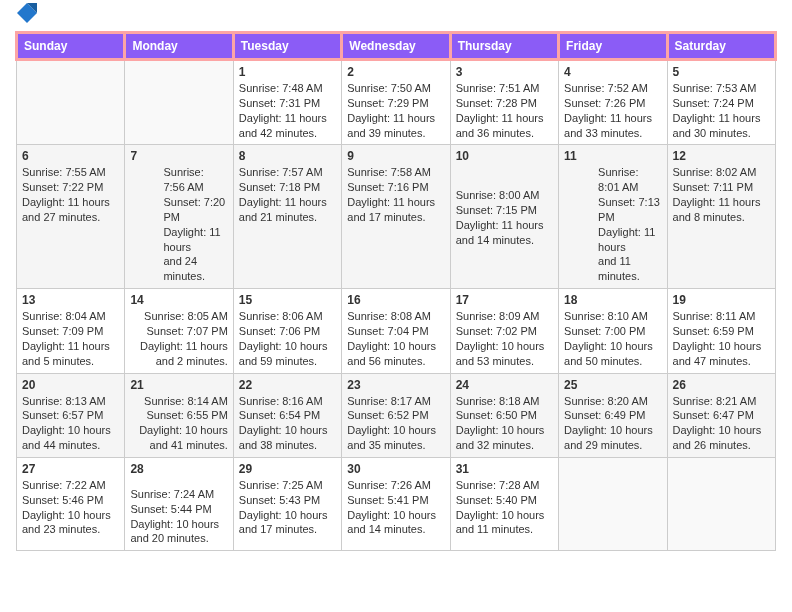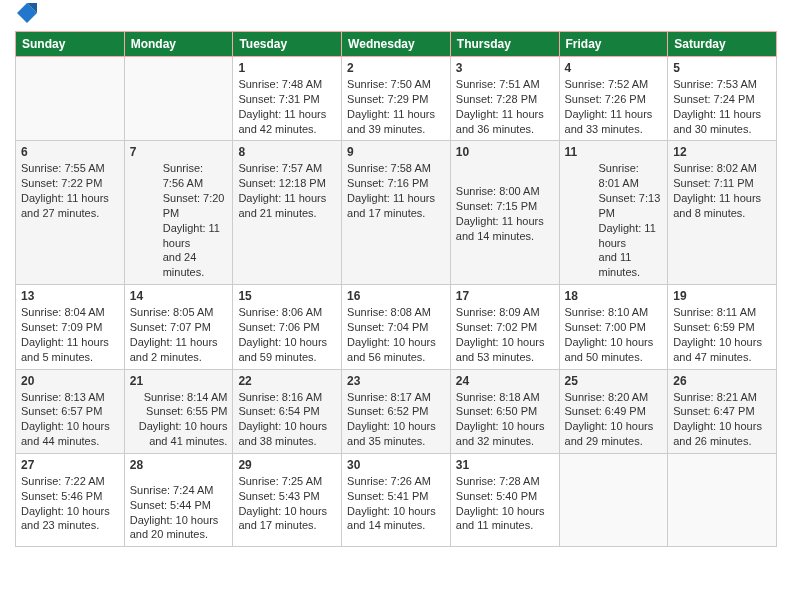--- a/index.html
+++ b/index.html
@@ -58,27 +58,27 @@
     .location {
       font-size: 14px;
       color: #333;
     }
     table {
       width: 100%;
       border-collapse: collapse;
       table-layout: fixed;
     }
     th {
-      background-color: #15803d;
+      background-color: #8b5cf6;
       color: #fff;
       text-align: left;
       padding: 5px 6px;
       font-size: 12px;
       font-weight: bold;
-      border: 1px solid #fca5a5;
+      border: 3px solid #fca5a5;
     }
     td {
       vertical-align: top;
       border: 1px solid #ccc;
       padding: 4px 5px;
       font-size: 9.5px;
       color: #333;
       height: 80px;
       background: #fff;
     }
@@ -186,21 +186,21 @@
           <td>
             <span class="day-num">7</span>
             <div class="cell-content" style="white-space: pre-line; margin-left: 33px;">Sunrise: 7:56 AM
 Sunset: 7:20 PM
 Daylight: 11 hours
 and 24 minutes.</div>
           </td>
           <td>
             <span class="day-num">8</span>
             <div class="cell-content" style="white-space: pre-line;">Sunrise: 7:57 AM
-Sunset: 12:18 PM
+Sunset: 7:18 PM
 Daylight: 11 hours
 and 21 minutes.</div>
           </td>
           <td>
             <span class="day-num">9</span>
             <div class="cell-content" style="white-space: pre-line;">Sunrise: 7:58 AM
 Sunset: 7:16 PM
 Daylight: 11 hours
 and 17 minutes.</div>
           </td>
@@ -229,21 +229,21 @@
         <tr>
           <td>
             <span class="day-num">13</span>
             <div class="cell-content" style="white-space: pre-line;">Sunrise: 8:04 AM
 Sunset: 7:09 PM
 Daylight: 11 hours
 and 5 minutes.</div>
           </td>
           <td>
             <span class="day-num">14</span>
-            <div class="cell-content" style="white-space: pre-line;">Sunrise: 8:05 AM
+            <div class="cell-content" style="white-space: pre-line; text-align: right;">Sunrise: 8:05 AM
 Sunset: 7:07 PM
 Daylight: 11 hours
 and 2 minutes.</div>
           </td>
           <td>
             <span class="day-num">15</span>
             <div class="cell-content" style="white-space: pre-line;">Sunrise: 8:06 AM
 Sunset: 7:06 PM
 Daylight: 10 hours
 and 59 minutes.</div>

